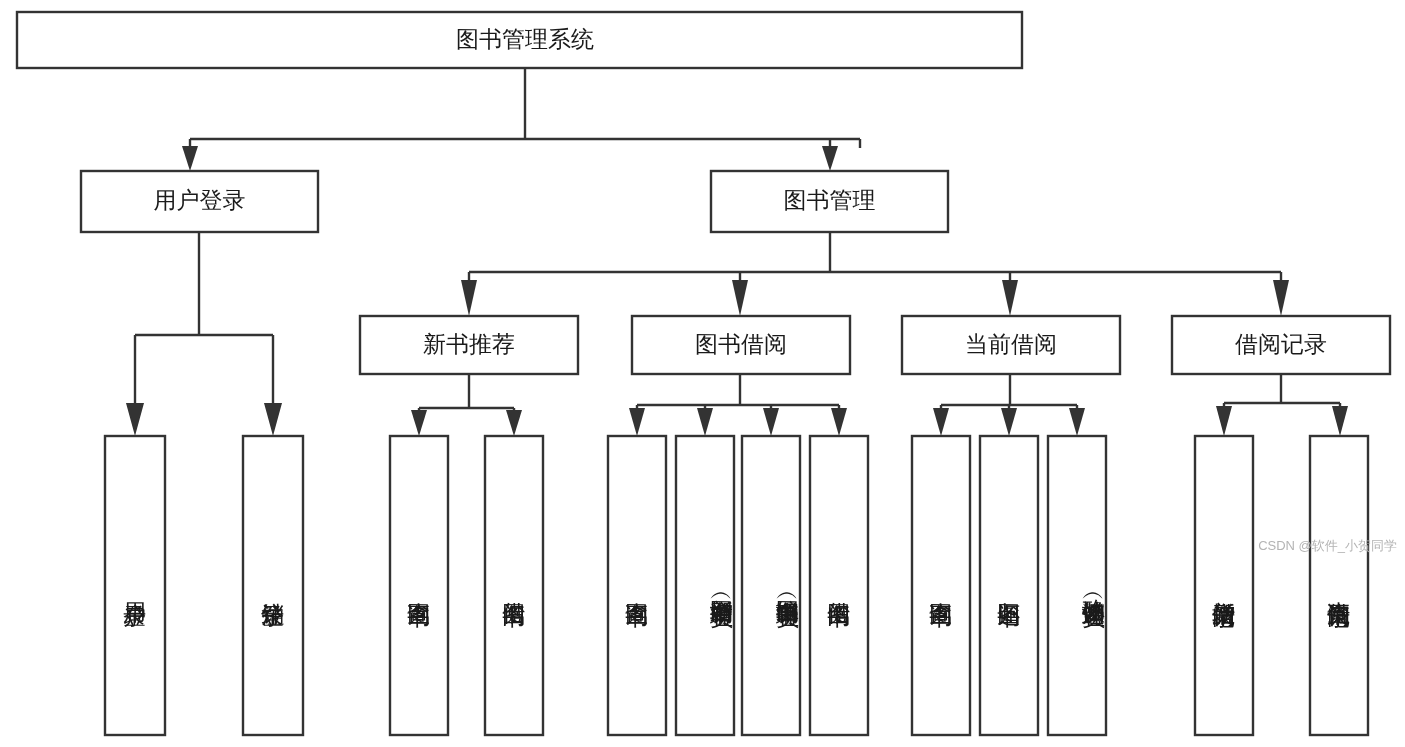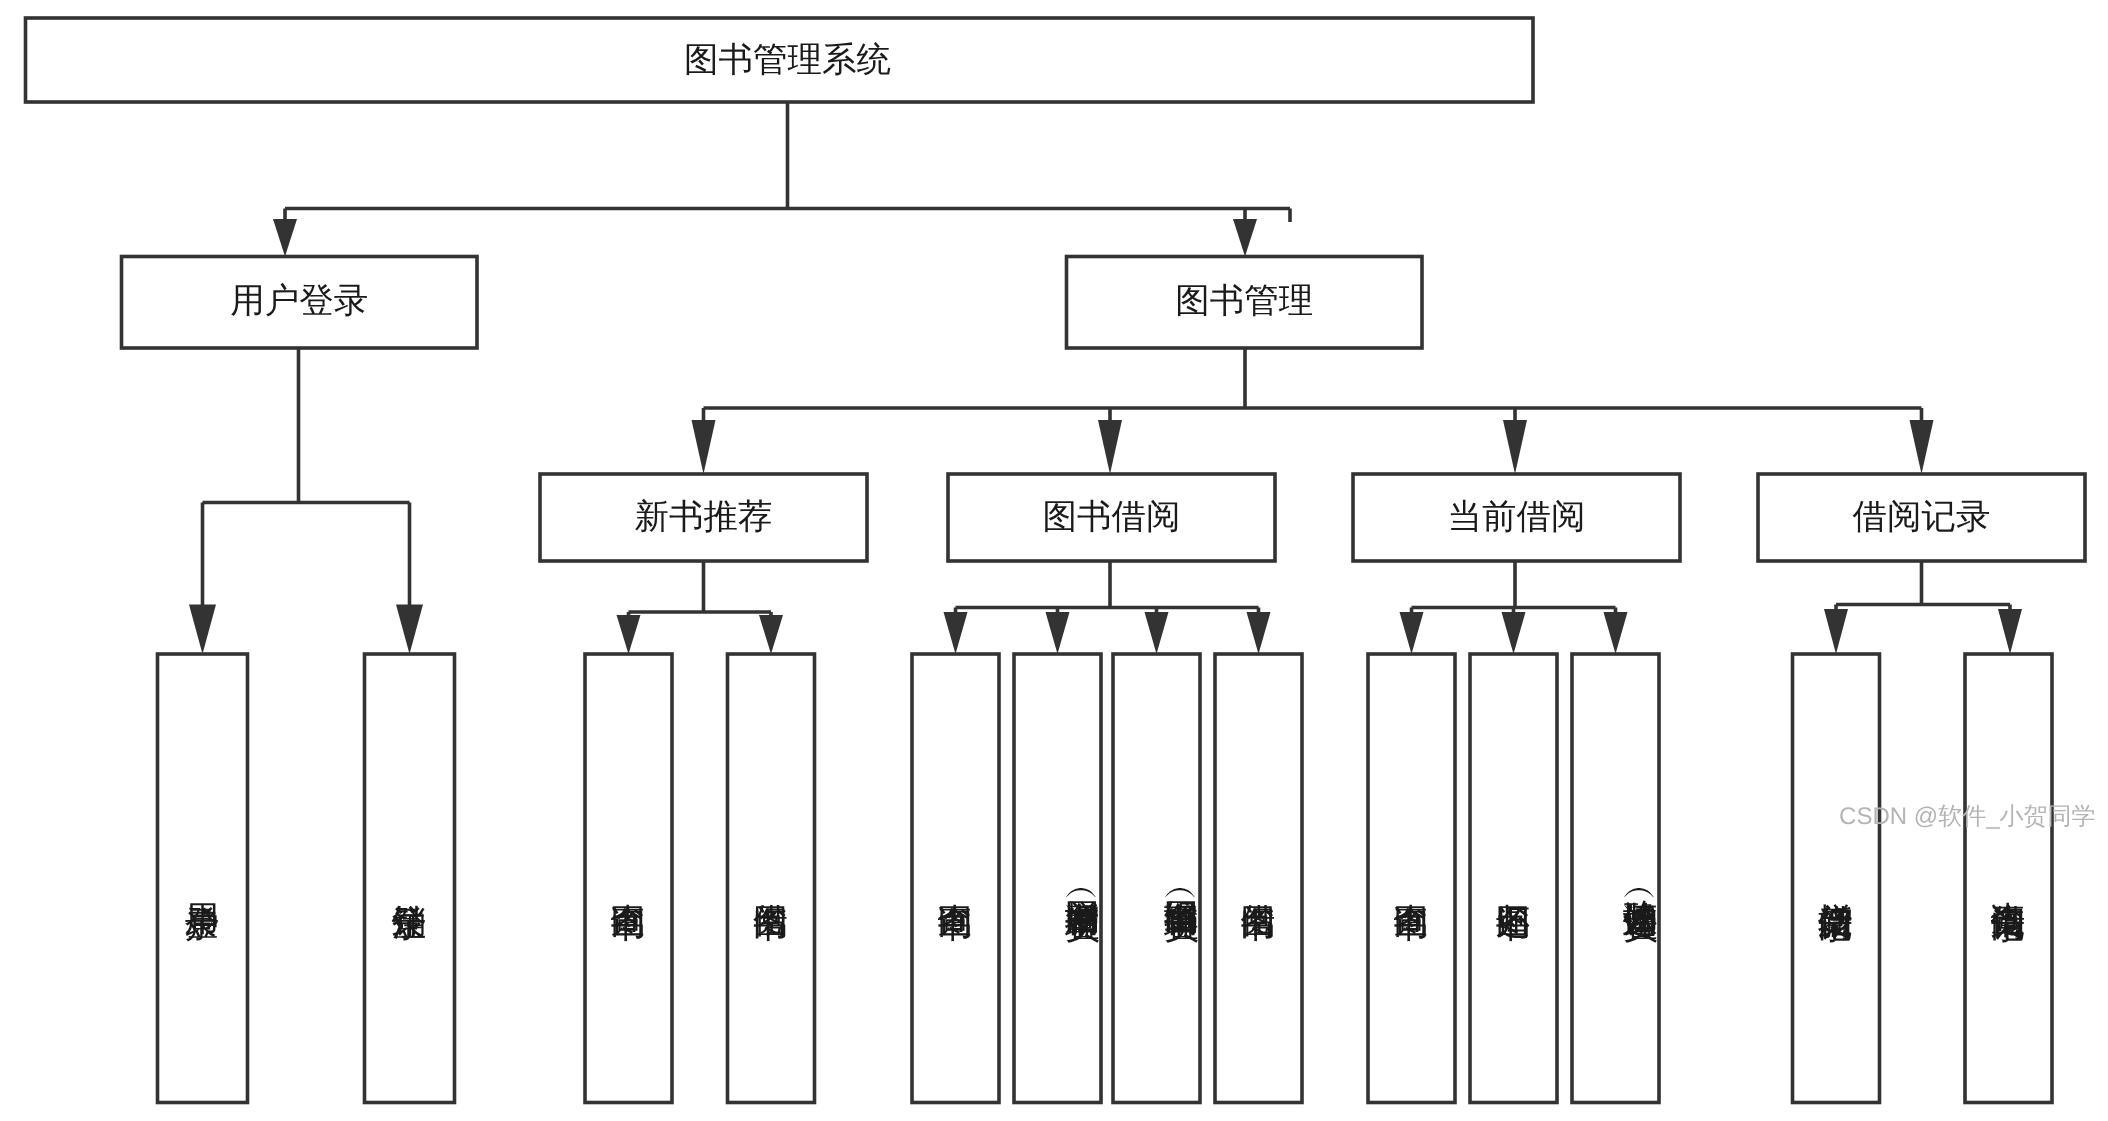--- a/index.html
+++ b/index.html
@@ -61,21 +61,21 @@
     align-items: center;
     justify-content: center;
     white-space: nowrap;
     pointer-events: none;
   }
   .watermark {
     position: absolute;
     right: 8px;
     bottom: 4px;
     font-family: "Liberation Sans", "DejaVu Sans", sans-serif;
-    font-size: 16px;
+    font-size: 13px;
     color: #b4b4b4;
     white-space: nowrap;
   }
 </style>
 </head>
 <body>
 
 <div id="diagram-root">
 
   <svg class="diagram-canvas" viewBox="0 0 1405 747" xmlns="http://www.w3.org/2000/svg">

